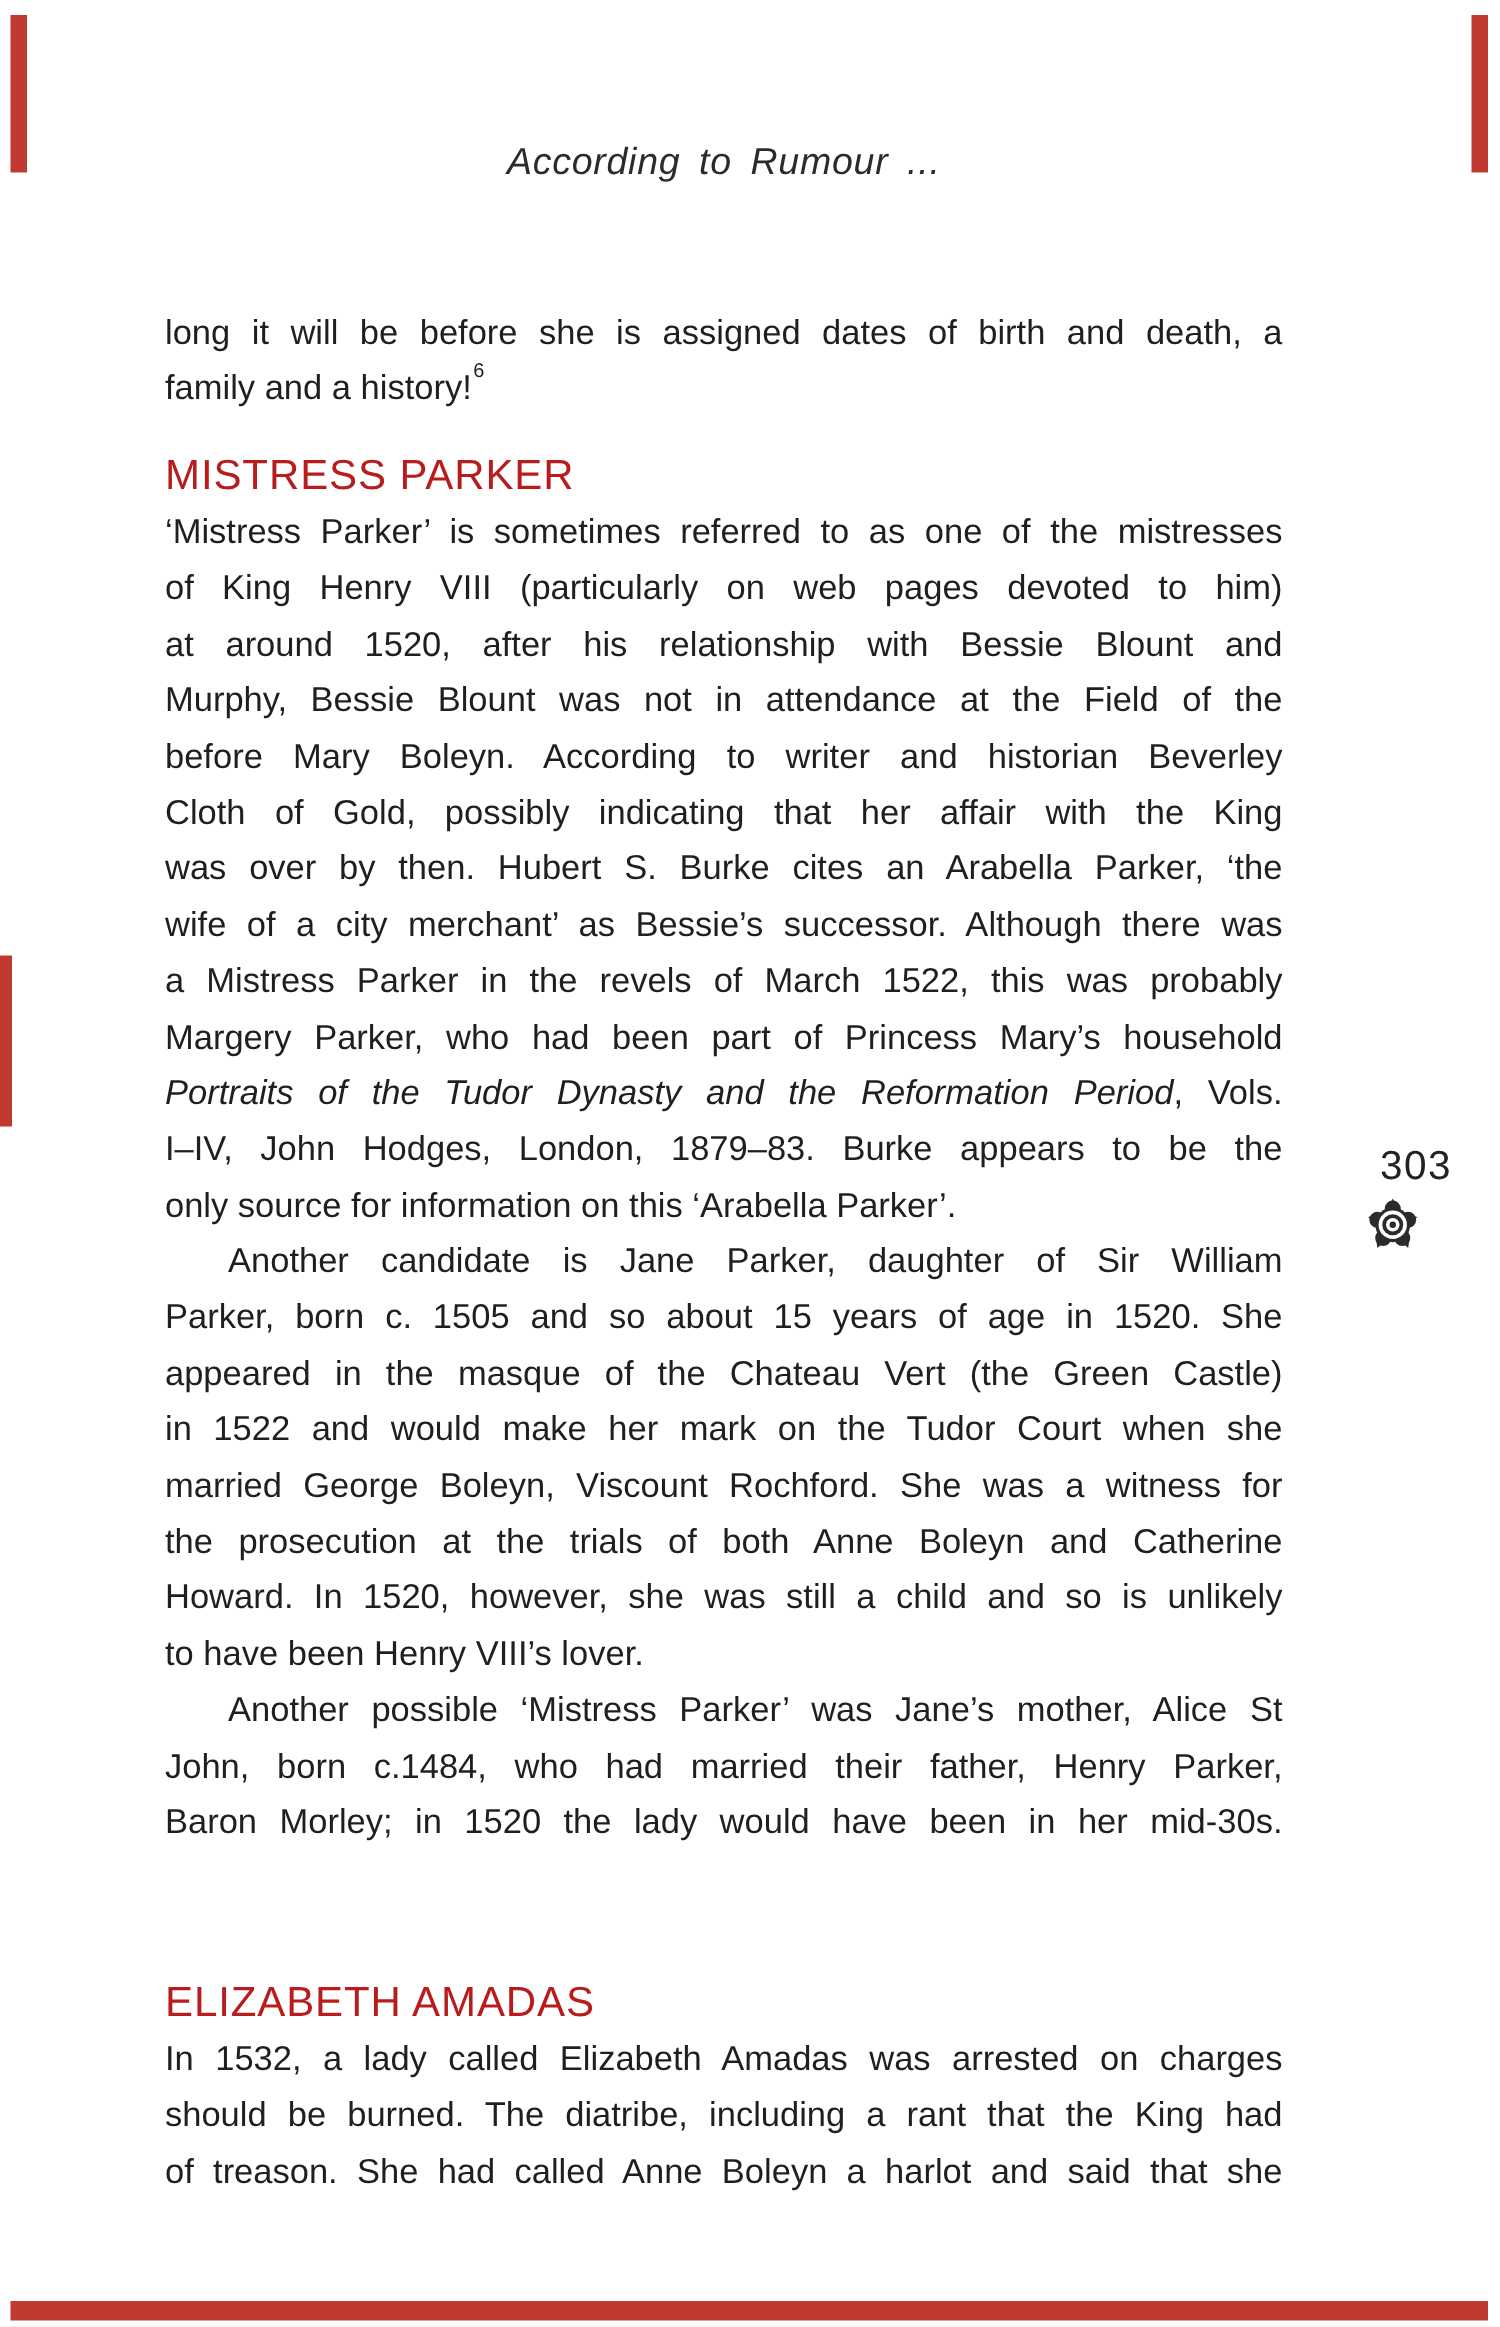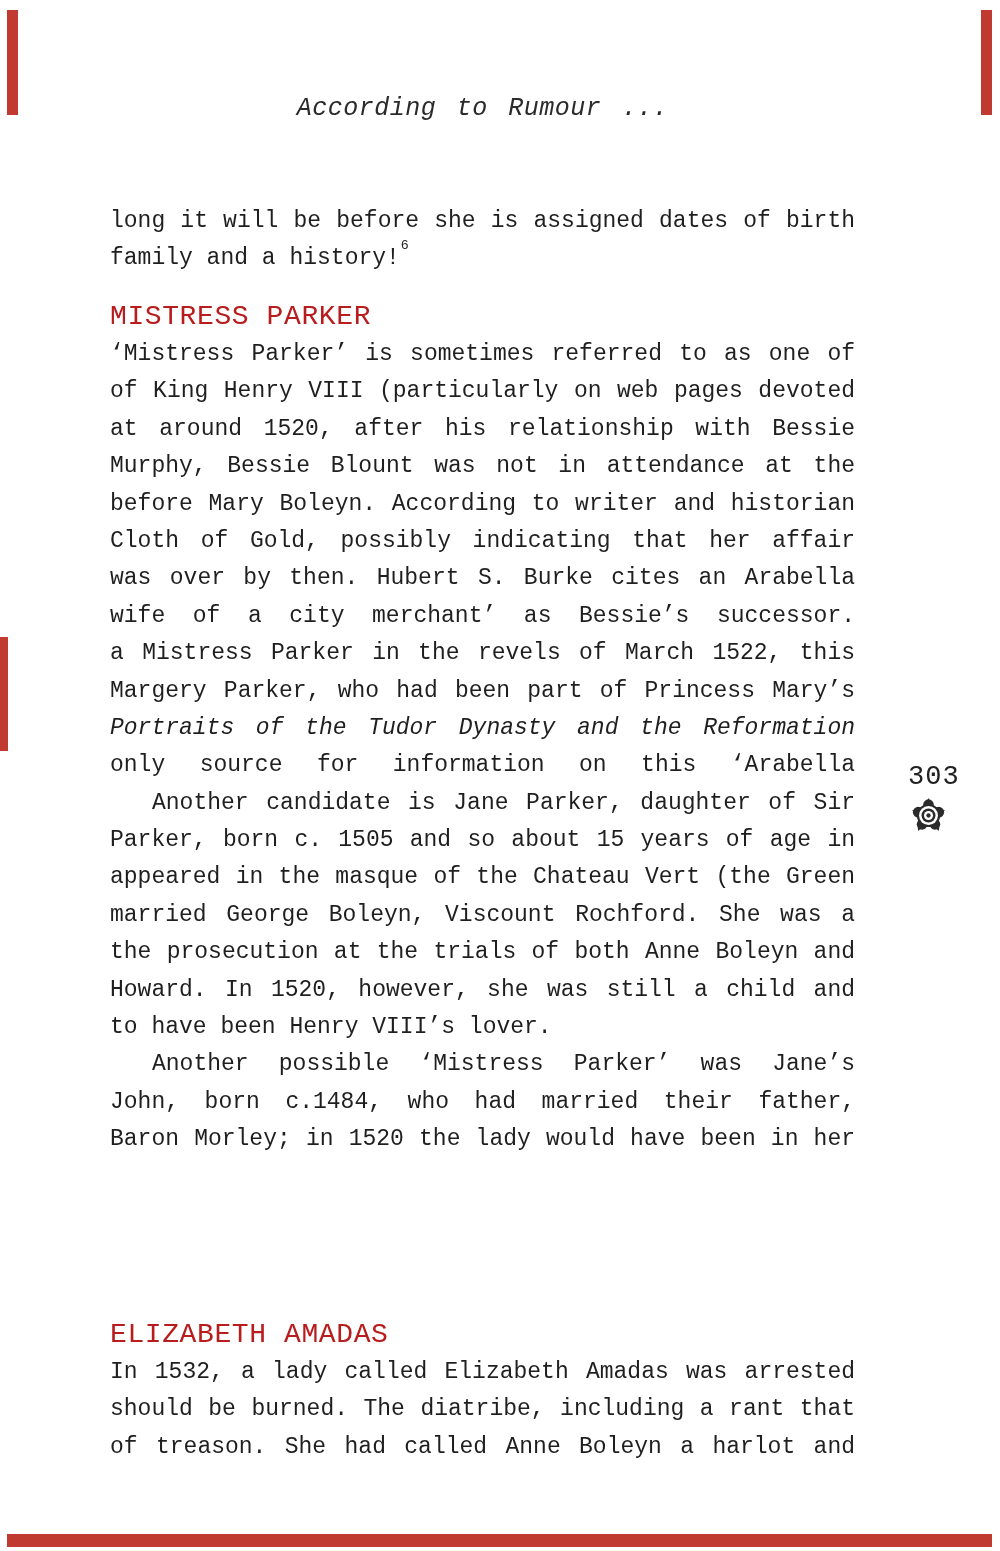--- a/index.html
+++ b/index.html
@@ -1,21 +1,21 @@
 <!DOCTYPE html>
 <html><head>
 <meta charset="utf-8">
 <style>
   html,body { margin:0; padding:0; background:#e8e8e8; }
   .page {
     position:relative;
     width:1000px; height:1551px;
     margin:0 auto;
     background:#ffffff;
-    font-family:Liberation Mono, monospace;
+    font-family:Liberation Sans, sans-serif;
     color:#1f1f1f;
     overflow:hidden;
   }
   .running-head {
     position:absolute; left:110px; top:94px; width:745px;
     text-align:center;
     font-style:italic;
     font-size:25px;
     letter-spacing:0.5px;
     word-spacing:5px;
@@ -41,21 +41,21 @@
   }
   .line.last { text-align-last:left; }
   .line.ind  { padding-left:42px; }
   .line i { font-style:italic; }
   .line sup {
     font-size:0.58em; line-height:0;
     position:relative; top:-0.5em; margin-left:1px;
   }
   .margin-note {
     position:absolute; left:908px; top:762px; width:60px;
-    font-size:27px; color:#222222;
+    font-size:27px; color:#222222;text-align:right;
   }
   .margin-note .pagenum { display:block; letter-spacing:1px; }
   .rose { display:block; margin:5px 0 0 2px; width:37px; height:37px; }
   .edge-mark { position:absolute; background:var(--edge-color,#c13a31); }
   #edge-top-left    { left:7px;   top:10px;   width:11px;  height:105px; }
   #edge-top-right   { left:981px; top:10px;   width:11px;  height:105px; }
   #edge-left-center { left:0px;   top:637px;  width:8px;   height:114px; }
   #edge-bottom      { left:7px;   top:1534px; width:985px; height:13px; }
 </style>
 </head>
@@ -79,26 +79,28 @@
         <div class="line">of King Henry VIII (particularly on web pages devoted to him)</div>
         <div class="line">at around 1520, after his relationship with Bessie Blount and</div>
         <div class="line">Murphy, Bessie Blount was not in attendance at the Field of the</div>
         <div class="line">before Mary Boleyn. According to writer and historian Beverley</div>
         <div class="line">Cloth of Gold, possibly indicating that her affair with the King</div>
         <div class="line">was over by then. Hubert S. Burke cites an Arabella Parker, ‘the</div>
         <div class="line">wife of a city merchant’ as Bessie’s successor. Although there was</div>
         <div class="line">a Mistress Parker in the revels of March 1522, this was probably</div>
         <div class="line">Margery Parker, who had been part of Princess Mary’s household</div>
         <div class="line"><i>Portraits of the Tudor Dynasty and the Reformation Period</i>, Vols.</div>
+        <div class="line">I–IV, John Hodges, London, 1879–83. Burke appears to be the</div>
         <div class="line last">only source for information on this ‘Arabella Parker’.</div>
       </div>
       <div>
         <div class="line ind">Another candidate is Jane Parker, daughter of Sir William</div>
         <div class="line">Parker, born c. 1505 and so about 15 years of age in 1520. She</div>
         <div class="line">appeared in the masque of the Chateau Vert (the Green Castle)</div>
+        <div class="line">in 1522 and would make her mark on the Tudor Court when she</div>
         <div class="line">married George Boleyn, Viscount Rochford. She was a witness for</div>
         <div class="line">the prosecution at the trials of both Anne Boleyn and Catherine</div>
         <div class="line">Howard. In 1520, however, she was still a child and so is unlikely</div>
         <div class="line last">to have been Henry VIII’s lover.</div>
       </div>
       <div>
         <div class="line ind">Another possible ‘Mistress Parker’ was Jane’s mother, Alice St</div>
         <div class="line">John, born c.1484, who had married their father, Henry Parker,</div>
         <div class="line">Baron Morley; in 1520 the lady would have been in her mid-30s.</div>
       </div>

